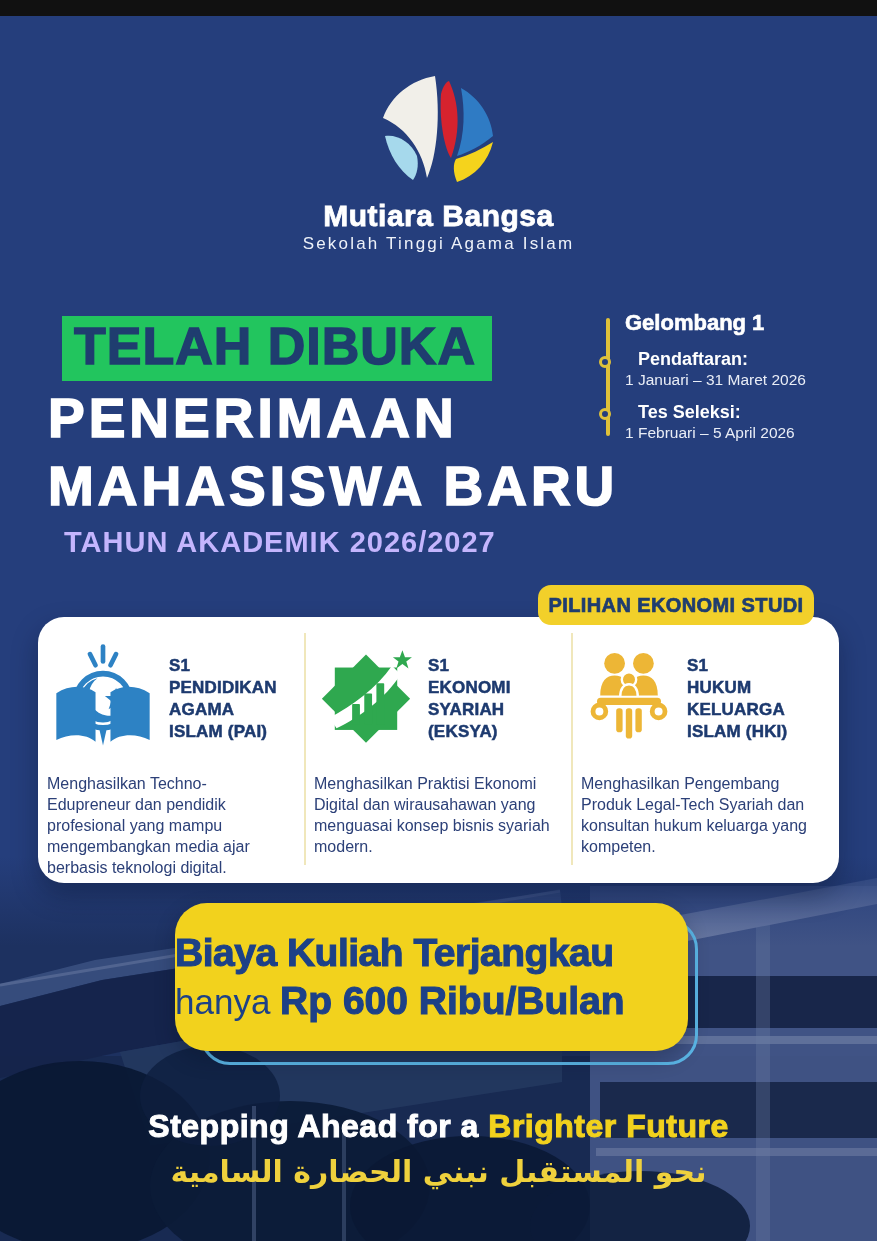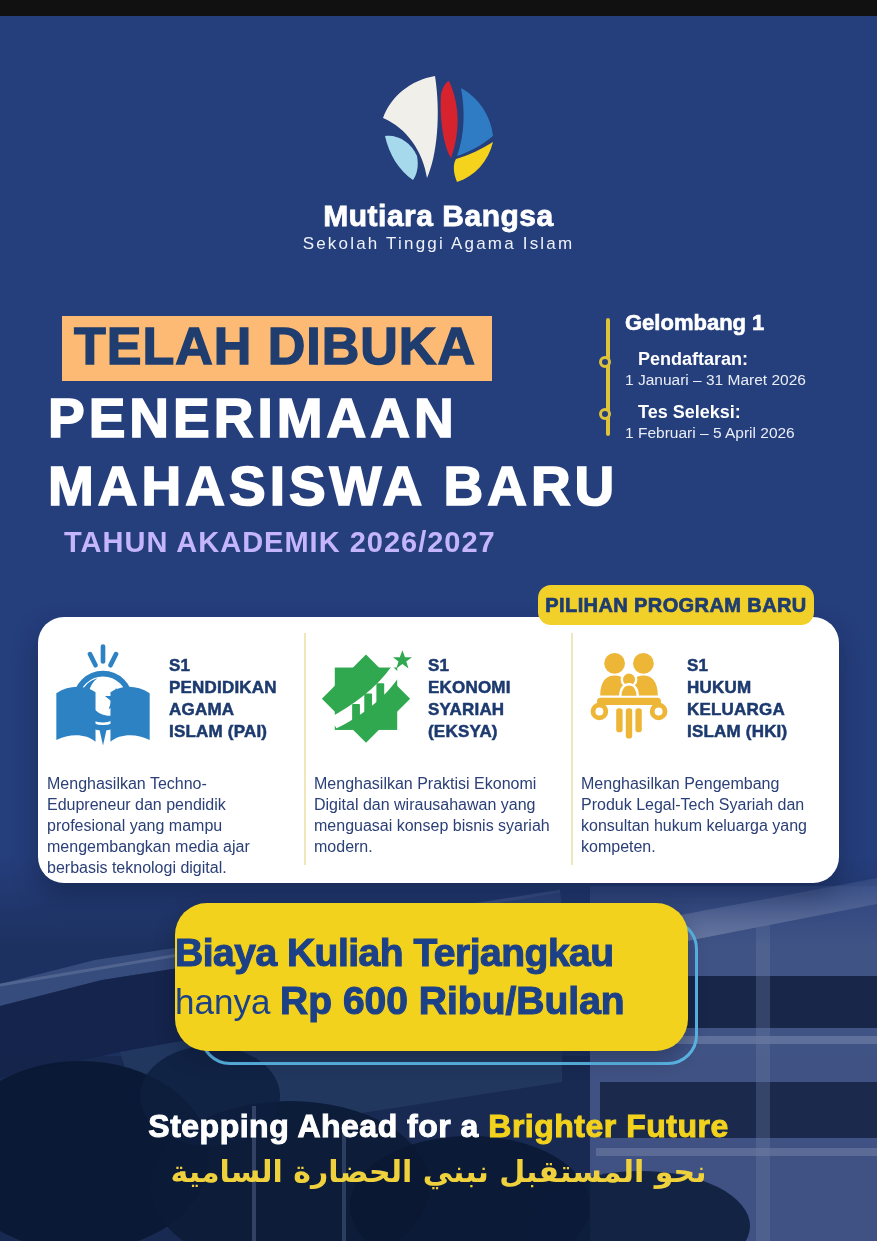--- a/index.html
+++ b/index.html
@@ -15,21 +15,21 @@
   .photo-fade{position:absolute;left:0;top:840px;width:877px;height:90px;
     background:linear-gradient(180deg,#253e7c 0%,rgba(37,62,124,0) 100%);}
   .bottom-strip{position:absolute;left:0;bottom:0;width:877px;height:5px;background:#ccd1d9;}
   
   .logo{position:absolute;left:373px;top:54px;width:130px;height:130px;}
   .brand-name{position:absolute;left:0;top:183px;width:877px;text-align:center;
     color:#fff;font-size:30px;font-weight:bold;letter-spacing:.5px;-webkit-text-stroke:.8px #fff;}
   .brand-sub{position:absolute;left:0;top:218px;width:877px;text-align:center;
     color:#eef2f9;font-size:17px;letter-spacing:2.2px;}
   
-  .hl-badge{position:absolute;left:62px;top:300px;background:#fdba74;
+  .hl-badge{position:absolute;left:62px;top:300px;background:#22c55e;
     color:#1f3d6f;font-size:52px;font-weight:bold;-webkit-text-stroke:1.4px #1f3d6f;
     letter-spacing:1px;padding:2px 16px 7px 12px;line-height:56px;}
   .hl-line{position:absolute;left:48px;color:#fff;font-size:55px;font-weight:bold;
     -webkit-text-stroke:1.6px #fff;letter-spacing:4px;line-height:60px;}
   .hl-line1{top:372px;}
   .hl-line2{top:440px;}
   .hl-year{position:absolute;left:64px;top:510px;color:#c4b5fd;font-size:29px;
     font-weight:bold;letter-spacing:1px;}
   
   .timeline{position:absolute;left:596px;top:296px;width:270px;height:135px;}
@@ -130,21 +130,21 @@
     <div class="tl-line"></div>
     <div class="tl-dot tl-dot1"></div>
     <div class="tl-dot tl-dot2"></div>
     <div class="tl-title">Gelombang 1</div>
     <div class="tl-label tl-label1">Pendaftaran:</div>
     <div class="tl-date tl-date1">1 Januari – 31 Maret 2026</div>
     <div class="tl-label tl-label2">Tes Seleksi:</div>
     <div class="tl-date tl-date2">1 Februari – 5 April 2026</div>
   </div>
 
-  <div class="prog-badge">PILIHAN PROGRAM BARU</div>
+  <div class="prog-badge">PILIHAN EKONOMI STUDI</div>
   <div class="card">
     <div class="divider div1"></div>
     <div class="divider div2"></div>
 
     <div class="prog-col">
       <div class="prog-head">
         <span class="prog-icon">
           <svg width="112" height="118" viewBox="0 0 120 124" fill="#2d82c4">
             <g stroke="#2d82c4" stroke-width="5" stroke-linecap="round">
               <line x1="46" y1="16" x2="52" y2="28"></line>

